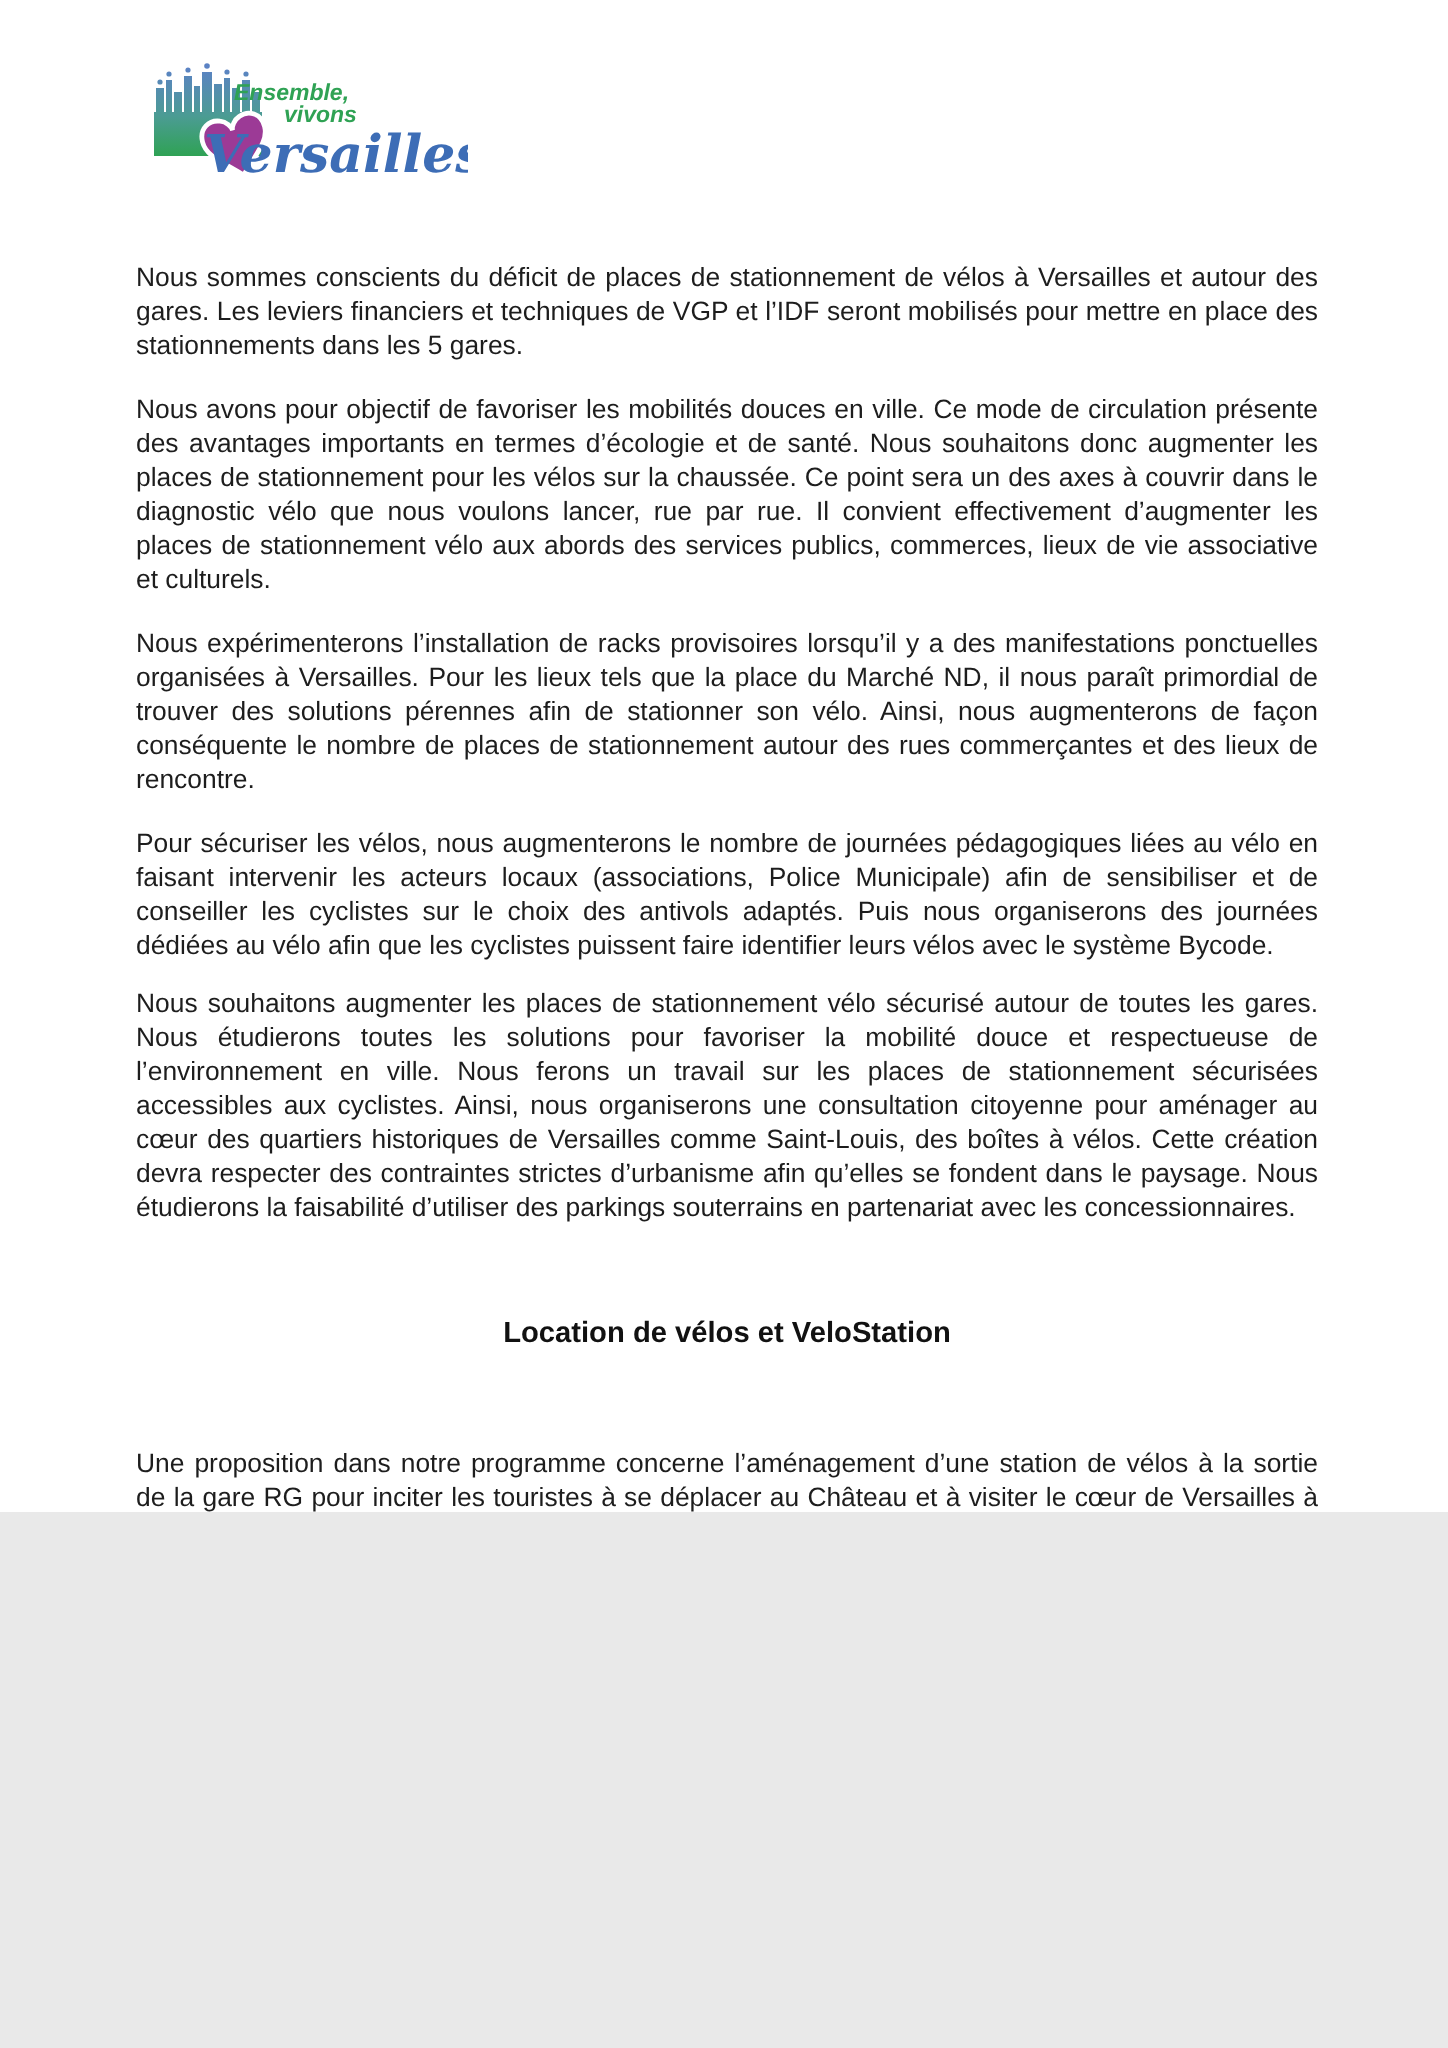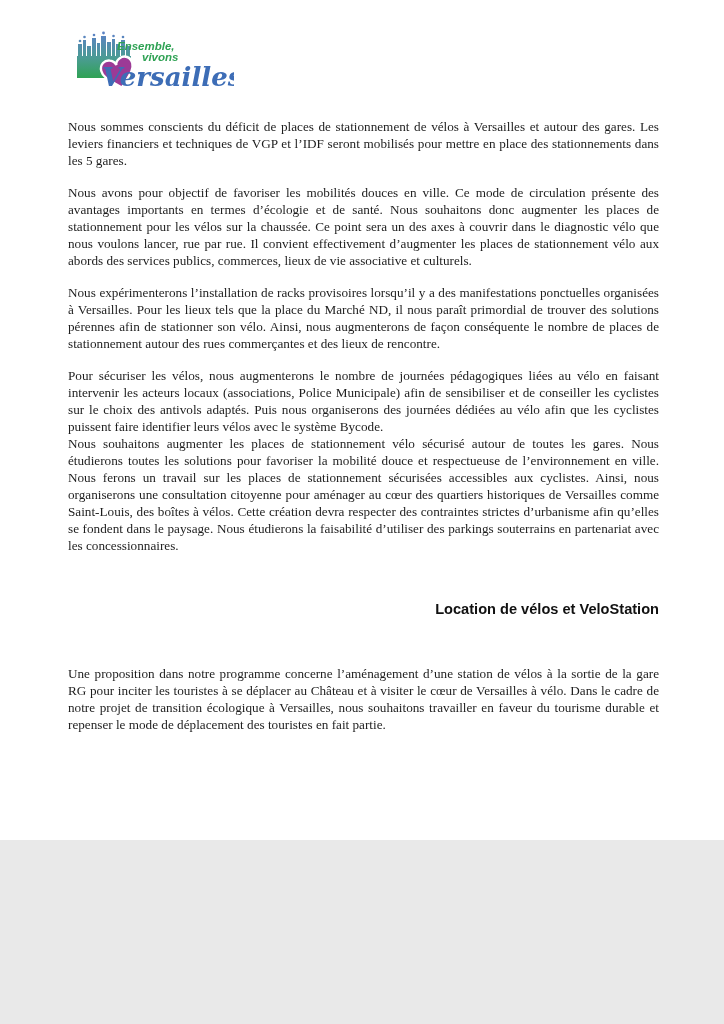--- a/index.html
+++ b/index.html
@@ -1,19 +1,19 @@
 <!DOCTYPE html>
 <html lang="fr"><head>
 <meta charset="utf-8">
 <style>
   html, body { margin: 0; padding: 0; background: #e9e9e9; }
   .page {
     position: relative;
     width: 724px;
-    height: 840px;
+    height: 756px;
     background: #ffffff;
     overflow: hidden;
     font-family: "Liberation Sans", sans-serif;
   }
   .logo {
     position: absolute;
     left: 72px;
     top: 26px;
     width: 162px;
     height: 72px;
@@ -21,28 +21,28 @@
   .content {
     position: absolute;
     left: 68px;
     top: 118px;
     width: 591px;
     color: #1d1d1d;
     font-size: 13.2px;
     line-height: 17px;
     text-align: justify;
   }
-  .content p { margin: 0 0 15px 0; font-family: Liberation Serif, serif; }
+  .content p { margin: 12px 0 15px 0; }
   .content p.joined { margin-bottom: 0; }
   .section-heading {
     font-size: 14.6px;
     font-weight: bold;
     color: #111;
     margin: 46px 0 47px 0;
-    text-align: right;
+    text-align: center;
     line-height: 18px;
   }
   .footer-slogan {
     position: absolute;
     left: 68px;
     top: 990px;
     font-family: "Liberation Serif", serif;
     font-style: italic;
     font-size: 19px;
     color: #701a75;

